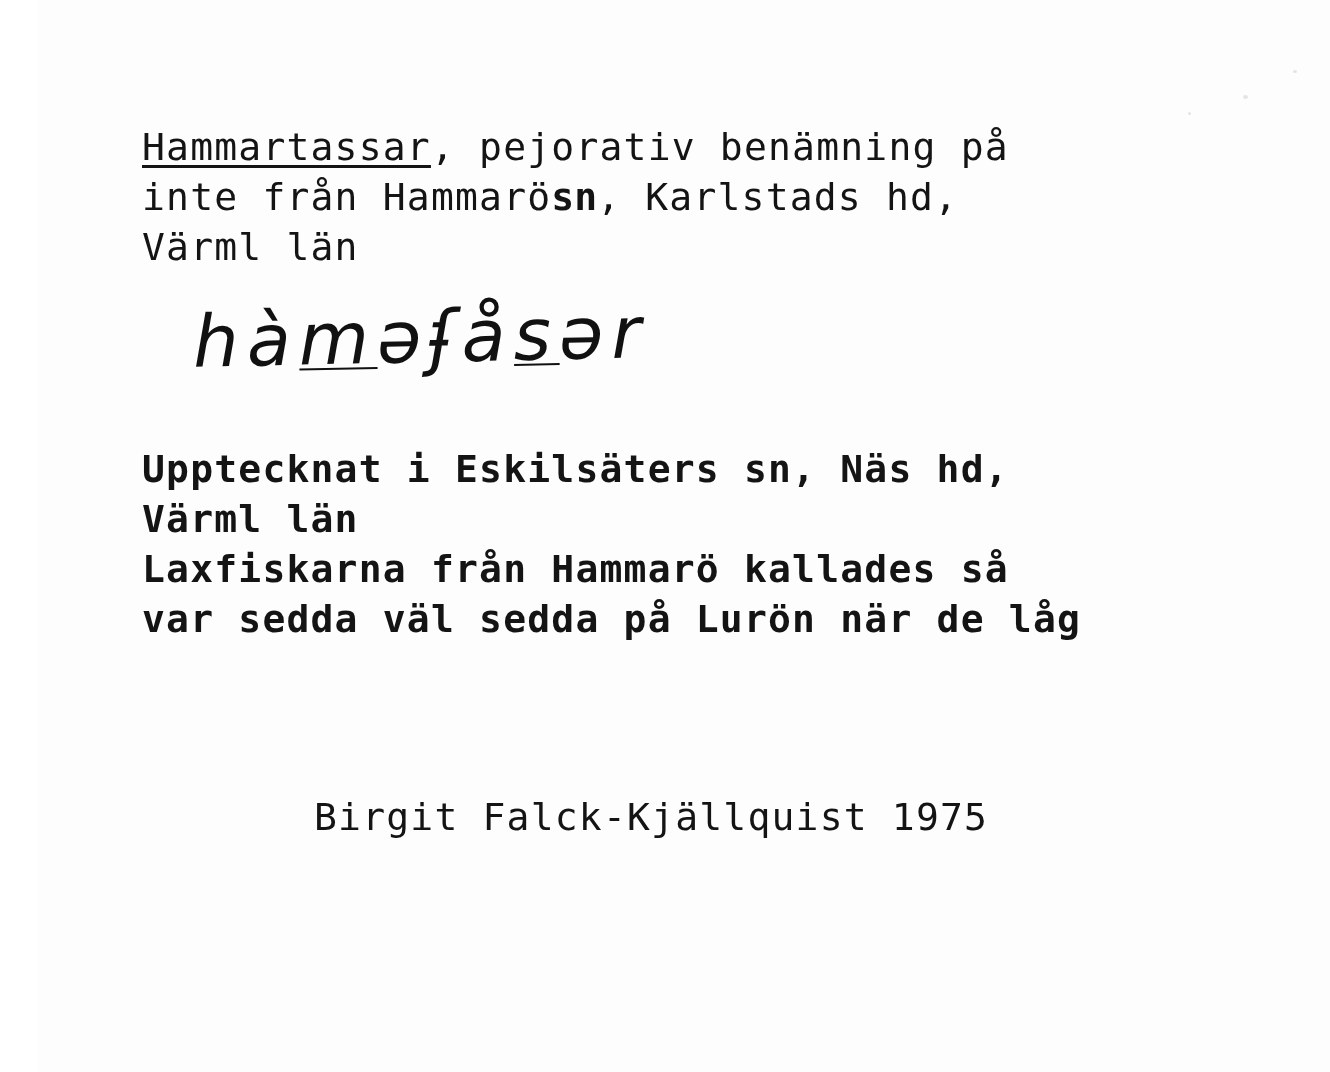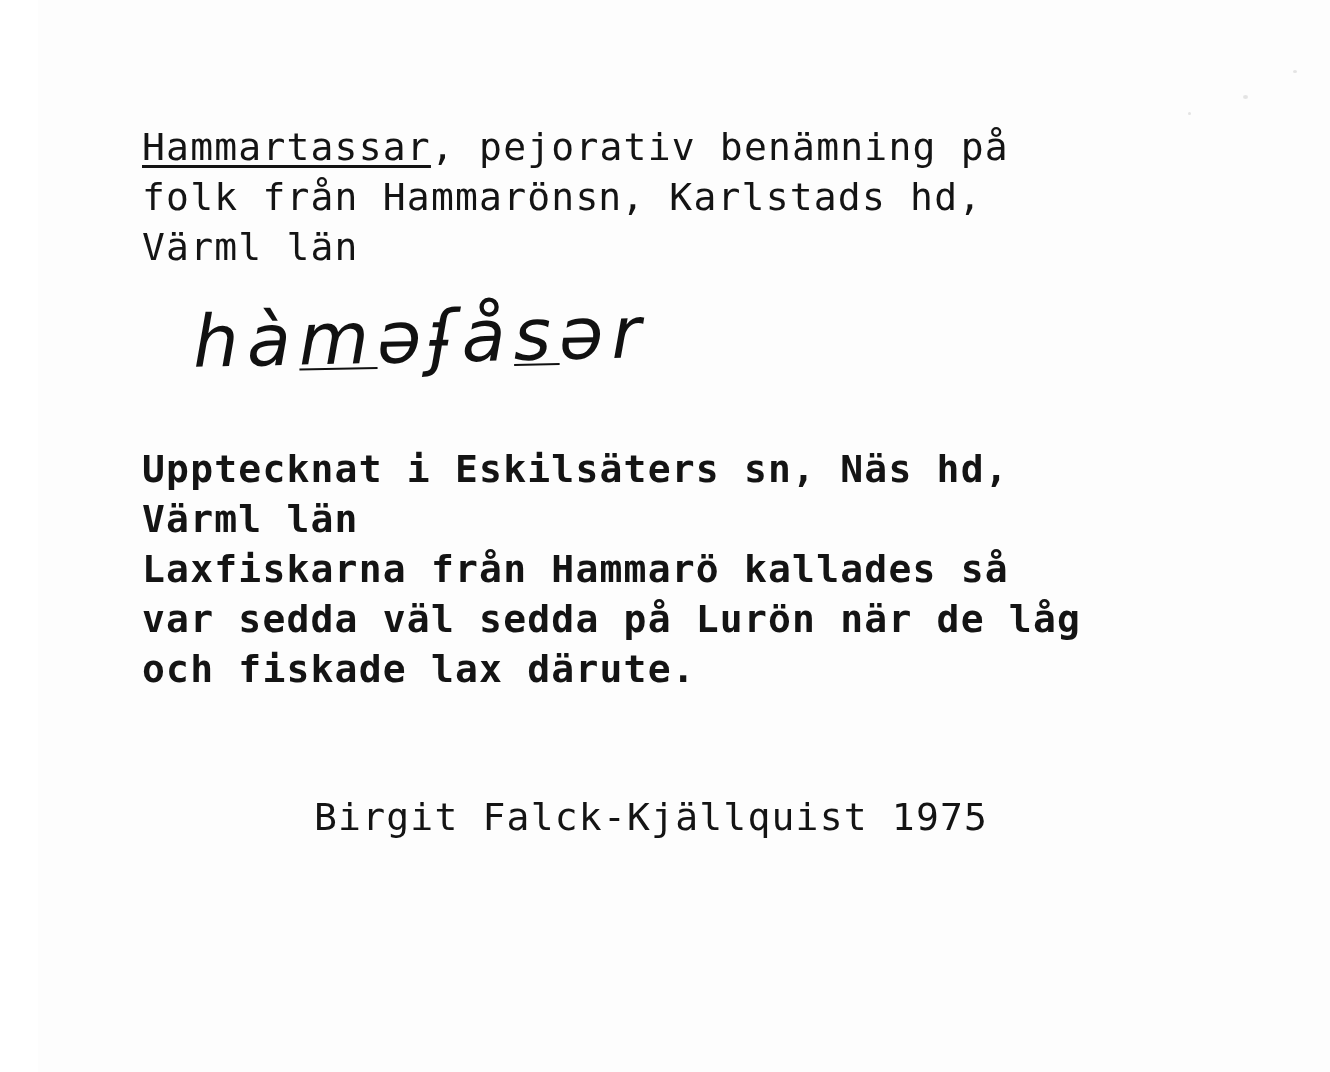--- a/index.html
+++ b/index.html
@@ -63,21 +63,21 @@
     width: 1140px;
   }
 
   .headword {
     text-decoration: underline;
     text-decoration-thickness: 3px;
     text-underline-offset: 5px;
   }
 
   .bold-sn {
-    font-weight: normal;
+    font-weight: bold;
     letter-spacing: 0px;
   }
 
   
   #phonetic {
     position: absolute;
     left: 155px;
     top: 292px;
     font-family: "DejaVu Sans", sans-serif;
     font-size: 72px;
@@ -124,29 +124,28 @@
 
   <div id="scan-edge"></div>
   <div id="scan-edge-2"></div>
 
   <div class="speckle" style="left:1205px; top:95px; width:5px; height:4px;"></div>
   <div class="speckle" style="left:1150px; top:112px; width:3px; height:3px;"></div>
   <div class="speckle" style="left:1255px; top:70px; width:4px; height:3px;"></div>
 
   <div id="headword-block">
     <div class="typed"><span class="headword">Hammartassar</span><span>, pejorativ benämning på</span></div>
-    <div class="typed"><span>folk från Hammarön</span><span class="bold-sn">sn</span><span>, Karlstads hd,</span></div>
+    <div class="typed"><span>inte från Hammarö</span><span class="bold-sn">sn</span><span>, Karlstads hd,</span></div>
     <div class="typed">Värml län</div>
   </div>
 
   <div id="phonetic"><span>hà</span><span class="u">m</span><span>əʄå</span><span class="u">s</span><span>ər</span></div>
 
   <div id="record-block">
     <div class="typed">Upptecknat i Eskilsäters sn, Näs hd,</div>
     <div class="typed">Värml län</div>
     <div class="typed">Laxfiskarna från Hammarö kallades så</div>
     <div class="typed">var sedda väl sedda på Lurön när de låg</div>
-    <div class="typed">och fiskade lax därute.</div>
   </div>
 
   <div id="signature" class="typed">Birgit Falck-Kjällquist 1975</div>
 
 </div>
 
 </body></html>

